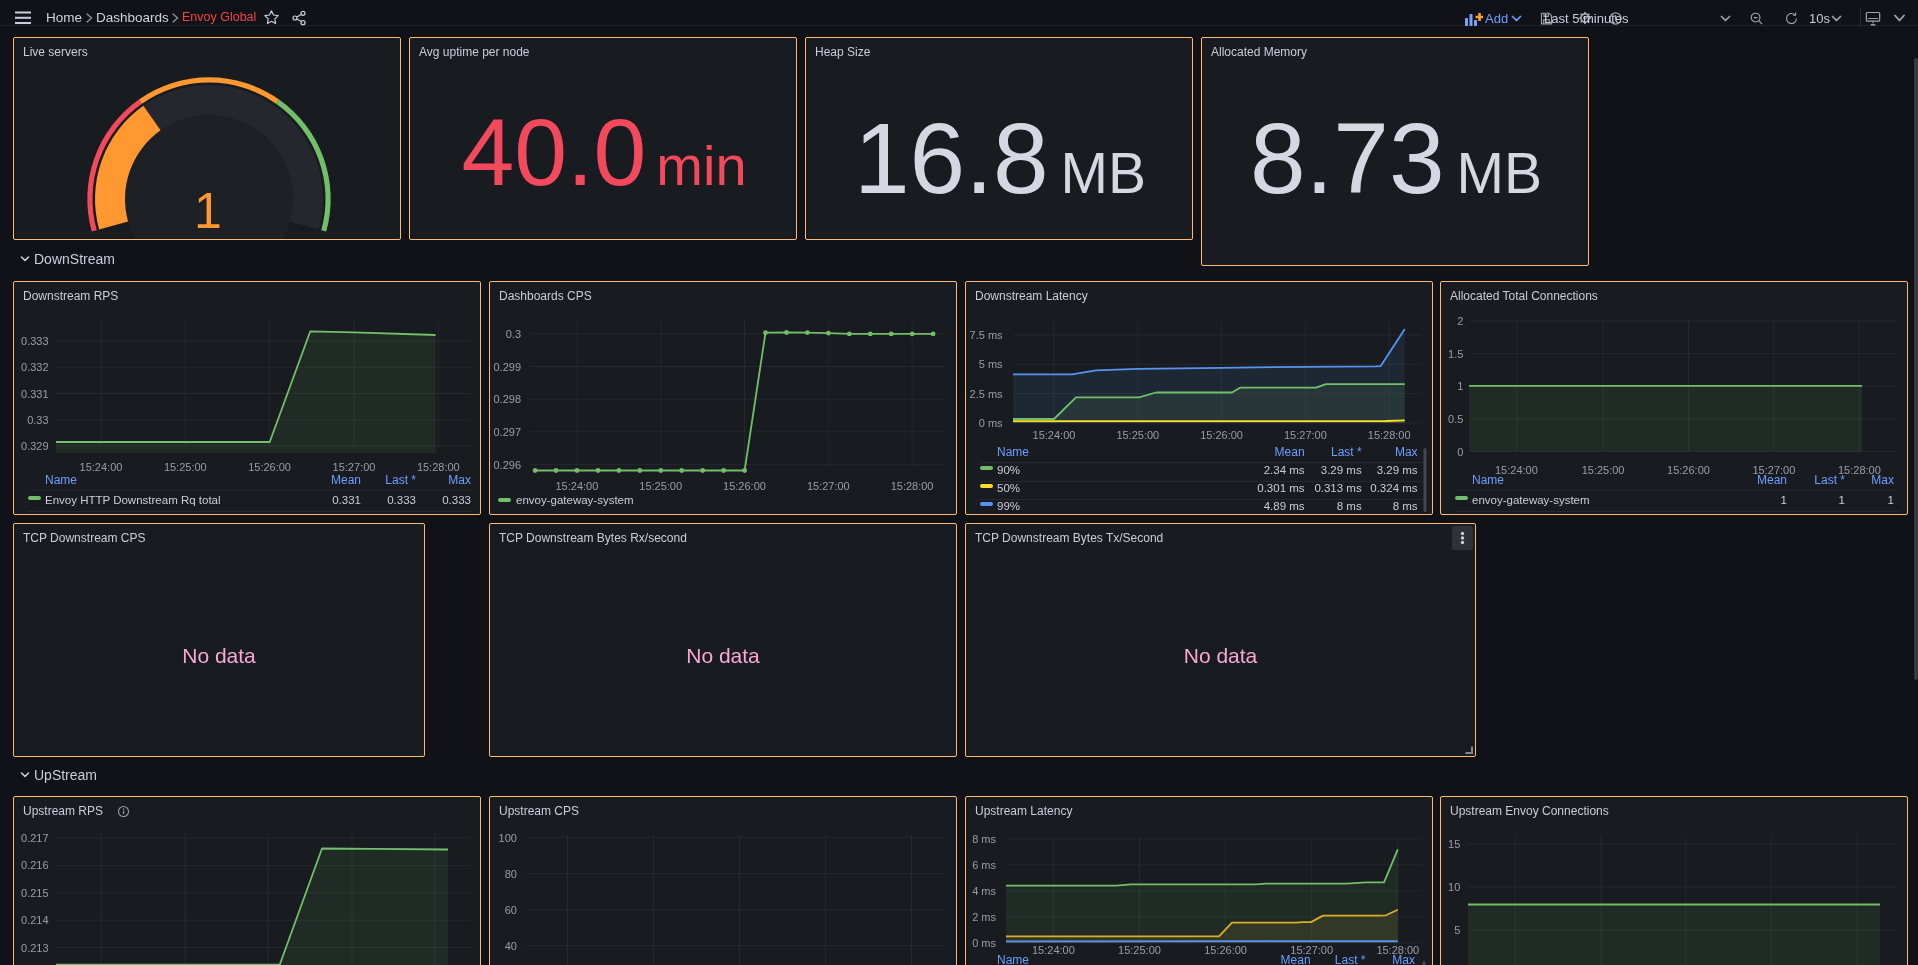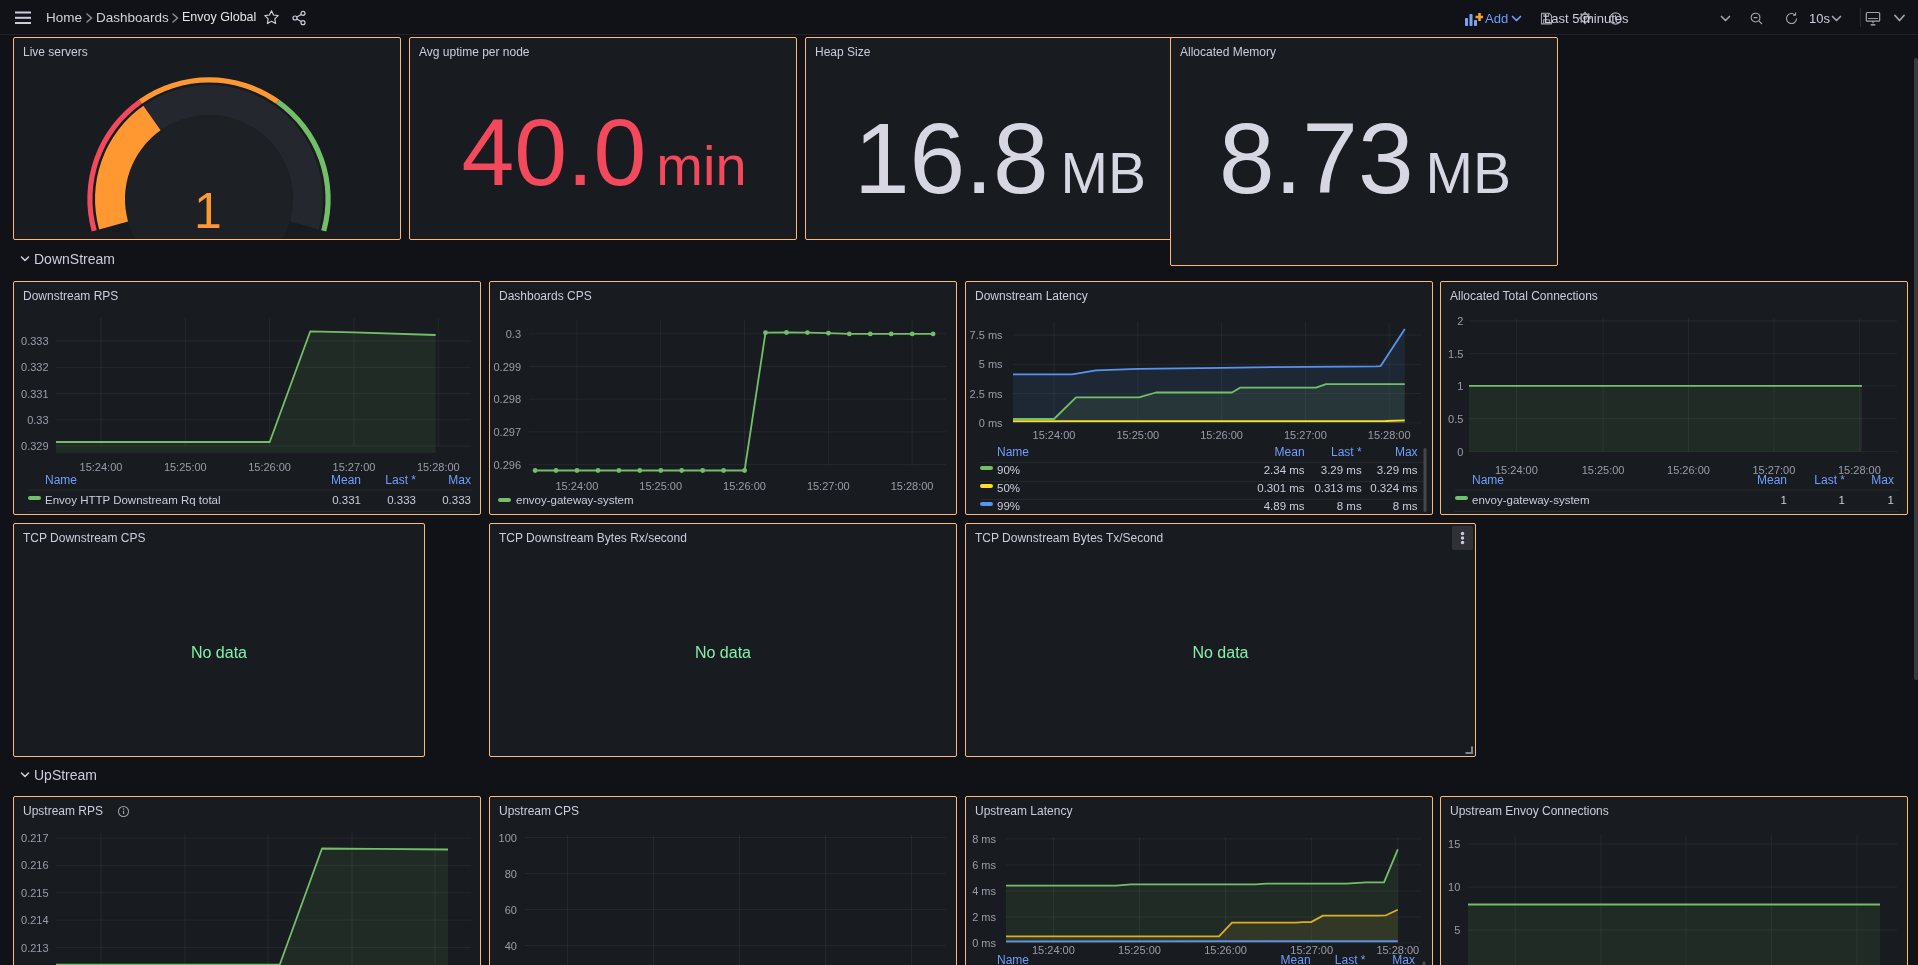--- a/index.html
+++ b/index.html
@@ -1,26 +1,26 @@
 <!DOCTYPE html>
 <html><head><meta charset="utf-8"><title>Envoy Global - Dashboards - Grafana</title>
 <style>
 * { margin:0; padding:0; box-sizing:border-box; }
 html,body { width:1918px; height:965px; background:#111217; overflow:hidden;
   font-family:"Liberation Sans",sans-serif; }
-.nav { position:absolute; left:0; top:0; width:1918px; height:35px; background:#111217;
+.nav { position:absolute; left:0; top:0; width:1918px; height:26px; background:#111217;
   border-bottom:1px solid #222328; z-index:5; }
 .bc { position:absolute; top:10px; font-size:13.5px; font-weight:500; color:#d0d1d9; }
-.b2 { color:#e5e5e5; font-weight:400; }
+.b2 { color:#ef4444; font-weight:400; }
 .ntxt { position:absolute; top:11px; font-size:13px; }
 .panel { position:absolute; background:#181b1f; border:1px solid #fdba74; border-radius:2px; overflow:hidden; }
 .ptitle { position:absolute; left:9px; top:7px; font-size:12px; font-weight:500; color:#ccccdc;
   line-height:14px; display:flex; align-items:center; z-index:2; }
 .sect { position:absolute; display:flex; align-items:center; font-size:14px; font-weight:500; color:#ccccdc; }
-.nodata { position:absolute; width:100%; text-align:center; font-size:16px; color:#86efac; }
+.nodata { position:absolute; width:100%; text-align:center; font-size:21px; color:#f9a8d4; }
 svg text { font-family:"Liberation Sans",sans-serif; }
 .scrollbar { position:absolute; right:0; top:58px; width:4px; height:622px; background:#393a40; border-radius:2px; z-index:6; }
 </style></head>
 <body>
 <div class="nav">
     <svg width="16" height="14" viewBox="0 0 16 14" style="position:absolute;left:15px;top:11px">
       <rect x="0" y="0.5" width="16" height="2" fill="#ccccdc"></rect>
       <rect x="0" y="5.8" width="16" height="2" fill="#ccccdc"></rect>
       <rect x="0" y="11" width="16" height="2" fill="#ccccdc"></rect>
     </svg>
@@ -121,21 +121,21 @@
       <path d="M 124.91 61.51 A 121.7 121.7 0 0 1 265.09 61.51 L 262.10 65.76 A 116.5 116.5 0 0 0 127.90 65.76 Z" fill="#ff9830"></path>
       <path d="M 265.09 61.51 A 121.7 121.7 0 0 1 312.27 193.52 L 307.26 192.13 A 116.5 116.5 0 0 0 262.10 65.76 Z" fill="#73bf69"></path>
       <text x="194.0" y="190.0" font-size="50" fill="#ff9830" font-weight="500" text-anchor="middle" font-family="Liberation Sans, sans-serif">1</text>
     </svg></div>
 <div class="panel" style="left:409px;top:37px;width:388px;height:203px"><div class="ptitle">Avg uptime per node</div><svg width="388" height="203" viewBox="0 0 388 203">
       <text x="194.0" y="147" text-anchor="middle" font-weight="500" fill="#f2495c" font-family="Liberation Sans, sans-serif"><tspan font-size="95">40.0</tspan><tspan font-size="56" dx="10">min</tspan></text>
     </svg></div>
 <div class="panel" style="left:805px;top:37px;width:388px;height:203px"><div class="ptitle">Heap Size</div><svg width="388" height="203" viewBox="0 0 388 203">
       <text x="194.0" y="155" text-anchor="middle" font-weight="500" fill="#d6d7e2" font-family="Liberation Sans, sans-serif"><tspan font-size="100">16.8</tspan><tspan font-size="57" dx="12">MB</tspan></text>
     </svg></div>
-<div class="panel" style="left:1170px;top:37px;width:388px;height:229px"><div class="ptitle">Allocated Memory</div><svg width="388" height="203" viewBox="0 0 388 203">
+<div class="panel" style="left:1201px;top:37px;width:388px;height:229px"><div class="ptitle">Allocated Memory</div><svg width="388" height="203" viewBox="0 0 388 203">
       <text x="194.0" y="155" text-anchor="middle" font-weight="500" fill="#d6d7e2" font-family="Liberation Sans, sans-serif"><tspan font-size="100">8.73</tspan><tspan font-size="57" dx="12">MB</tspan></text>
     </svg></div>
 <div class="panel" style="left:13px;top:281px;width:468px;height:234px">
     <div class="ptitle">Downstream RPS</div>
     <svg width="468" height="234" viewBox="0 0 468 234" style="position:absolute;left:0;top:0">
       <line x1="42" y1="59.0" x2="457" y2="59.0" stroke="rgba(204,204,220,0.065)" stroke-width="1"></line>
       <line x1="42" y1="85.3" x2="457" y2="85.3" stroke="rgba(204,204,220,0.065)" stroke-width="1"></line>
       <line x1="42" y1="111.5" x2="457" y2="111.5" stroke="rgba(204,204,220,0.065)" stroke-width="1"></line>
       <line x1="42" y1="137.8" x2="457" y2="137.8" stroke="rgba(204,204,220,0.065)" stroke-width="1"></line>
       <line x1="42" y1="164.0" x2="457" y2="164.0" stroke="rgba(204,204,220,0.065)" stroke-width="1"></line>

